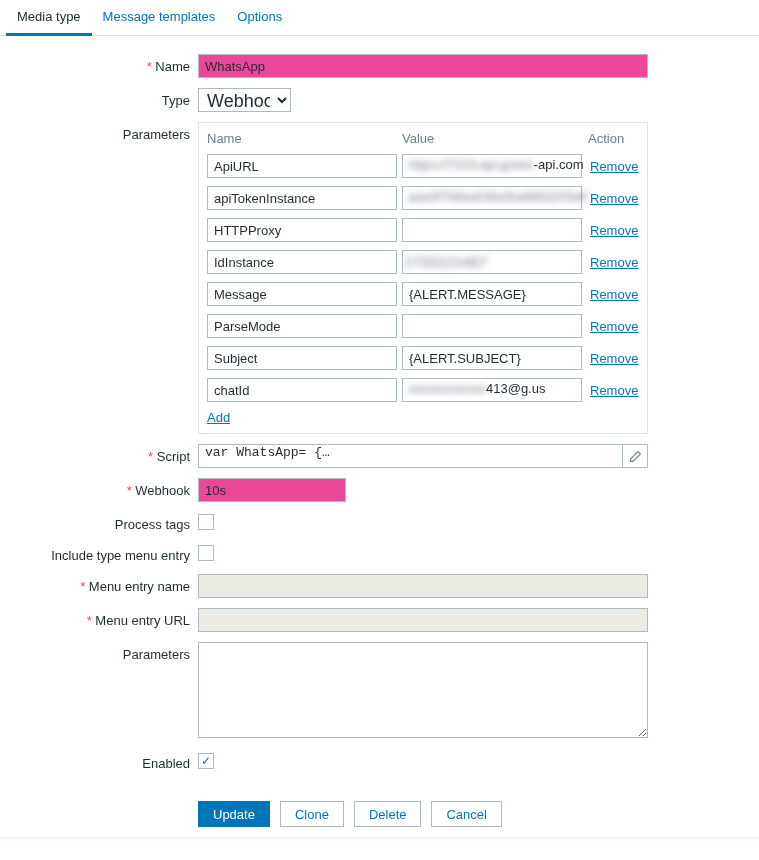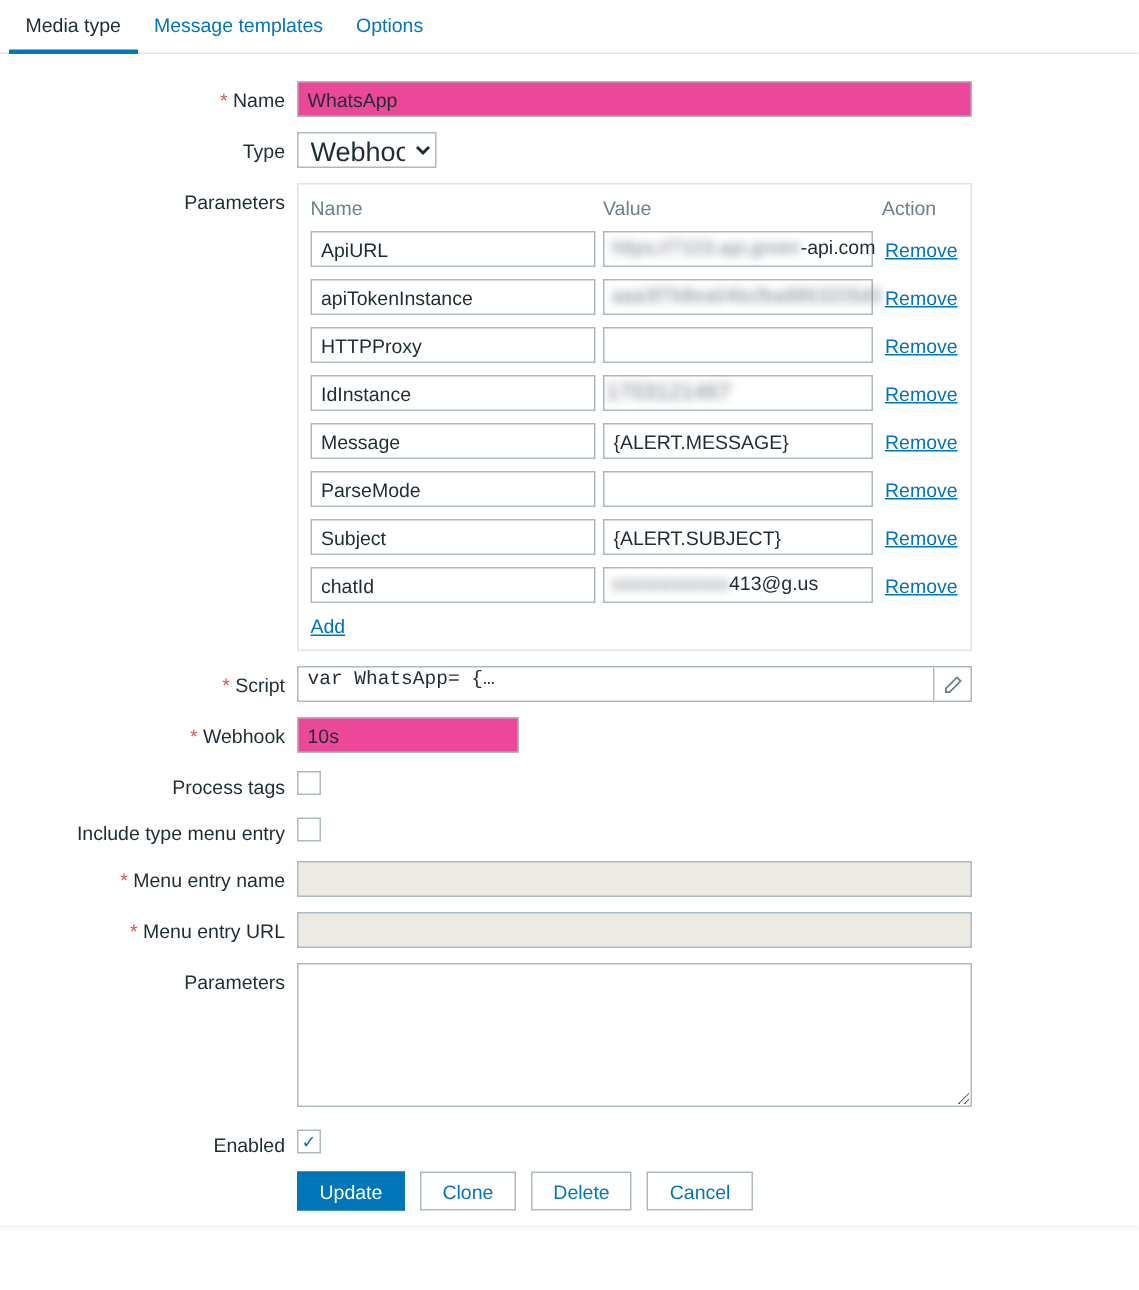--- a/index.html
+++ b/index.html
@@ -188,21 +188,21 @@
     border: 1px solid #acbbc2;
     font-family: inherit;
     font-size: 13px;
     padding: 4px 6px;
     resize: both;
   }
   
   .btns {
     display: flex;
     gap: 10px;
-    margin-top: 0;
+    margin-top: 20px;
   }
   .btn {
     height: 26px;
     padding: 0 14px;
     border: 1px solid #acbbc2;
     background: #fff;
     color: #0275b8;
     font-family: inherit;
     font-size: 13px;
     cursor: pointer;

